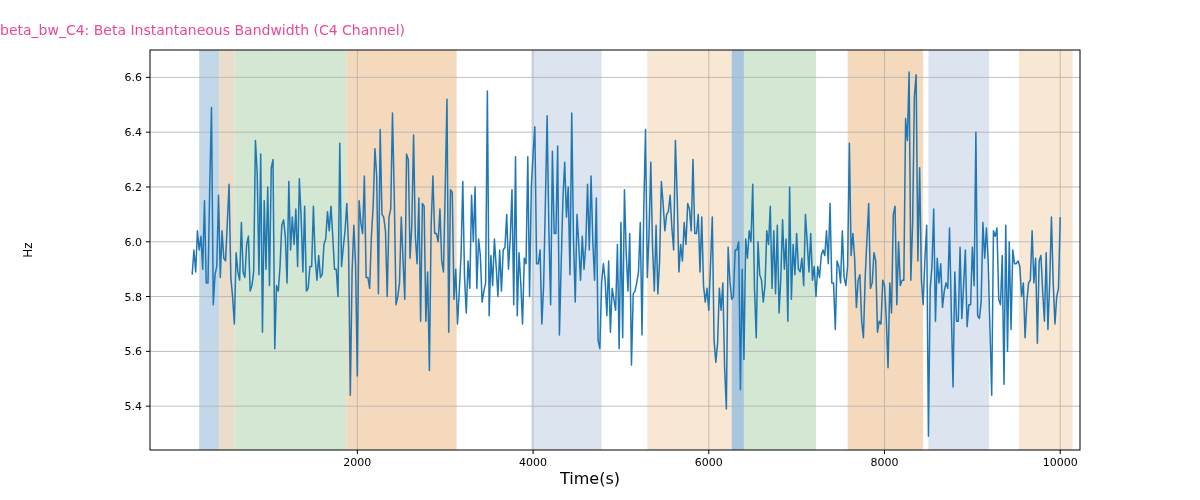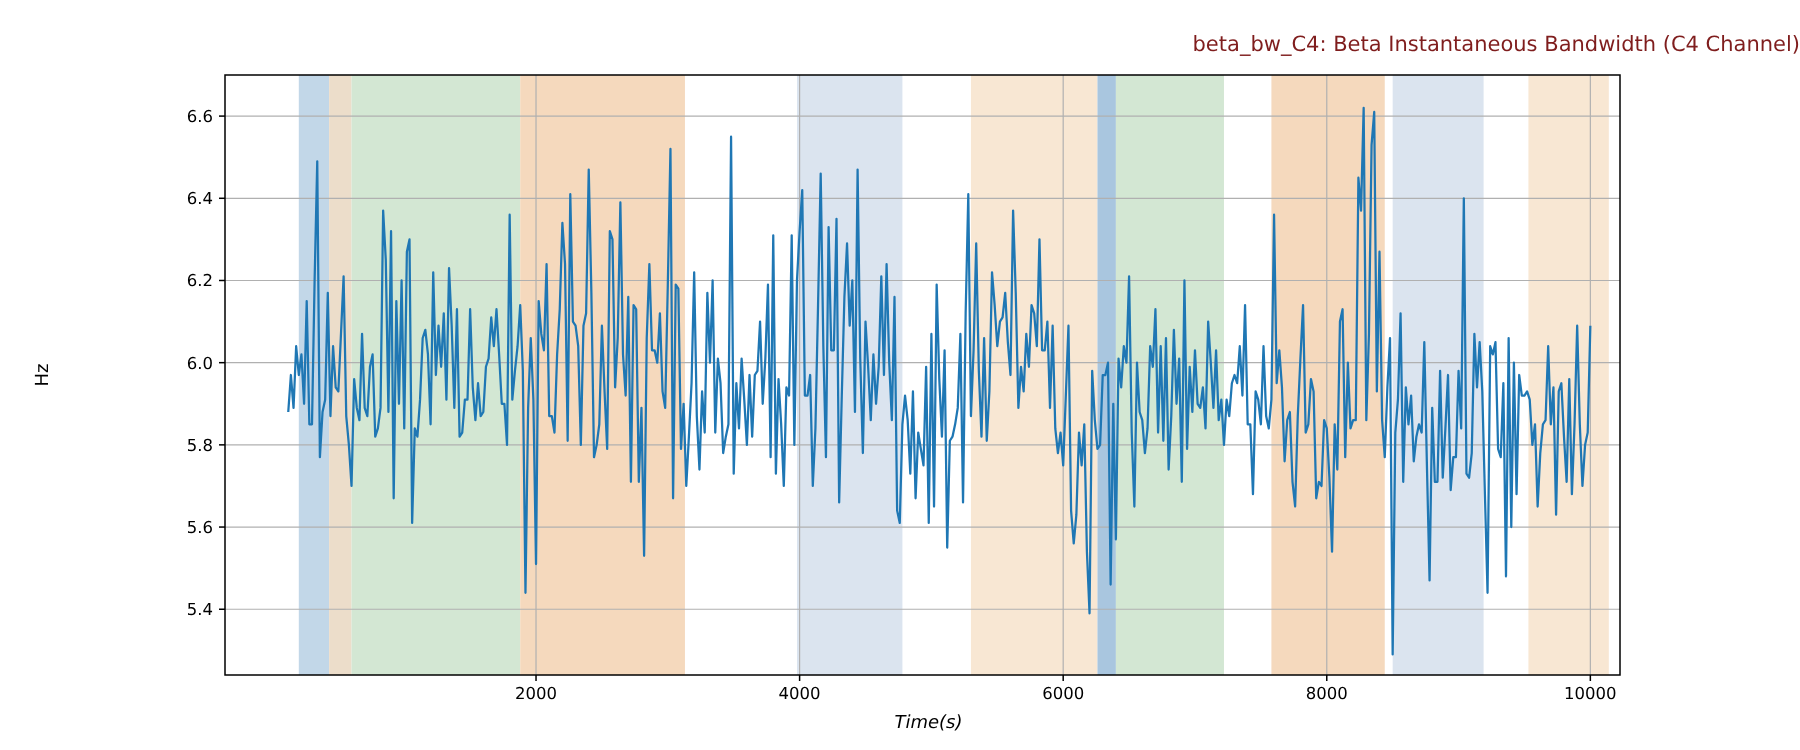--- a/index.html
+++ b/index.html
@@ -15,38 +15,37 @@
   .chart-wrap {
     position: relative;
     width: 1200px;
     height: 500px;
   }
   .title {
     position: absolute;
     top: 22px;
     left: 0;
     right: 0;
-    text-align: right;
+    text-align: left;
     font-size: 14px;
-    color: #7f1d1d;
+    color: #ec4899;
   }
   .ylabel {
     position: absolute;
     left: 28px;
     top: 250px;
     transform: translate(-50%, -50%) rotate(-90deg);
     font-size: 12px;
   }
   .xlabel {
     position: absolute;
-    left: 619px;
+    left: 590px;
     bottom: 12px;
     transform: translateX(-50%);
-    font-size: 12px;
-    font-style: italic;
+    font-size: 16px;
   }
   svg { display: block; }
   .axis-line { stroke: #000; stroke-width: 1; fill: none; }
   .grid-line { stroke: #b0b0b0; stroke-width: 0.8; }
   .tick-line { stroke: #000; stroke-width: 1; }
   .tick-label { font-size: 11px; fill: #000; }
   .series-line { stroke: #1f77b4; stroke-width: 1.5; fill: none; stroke-linejoin: round; }
 </style>
 </head>
 <body>

